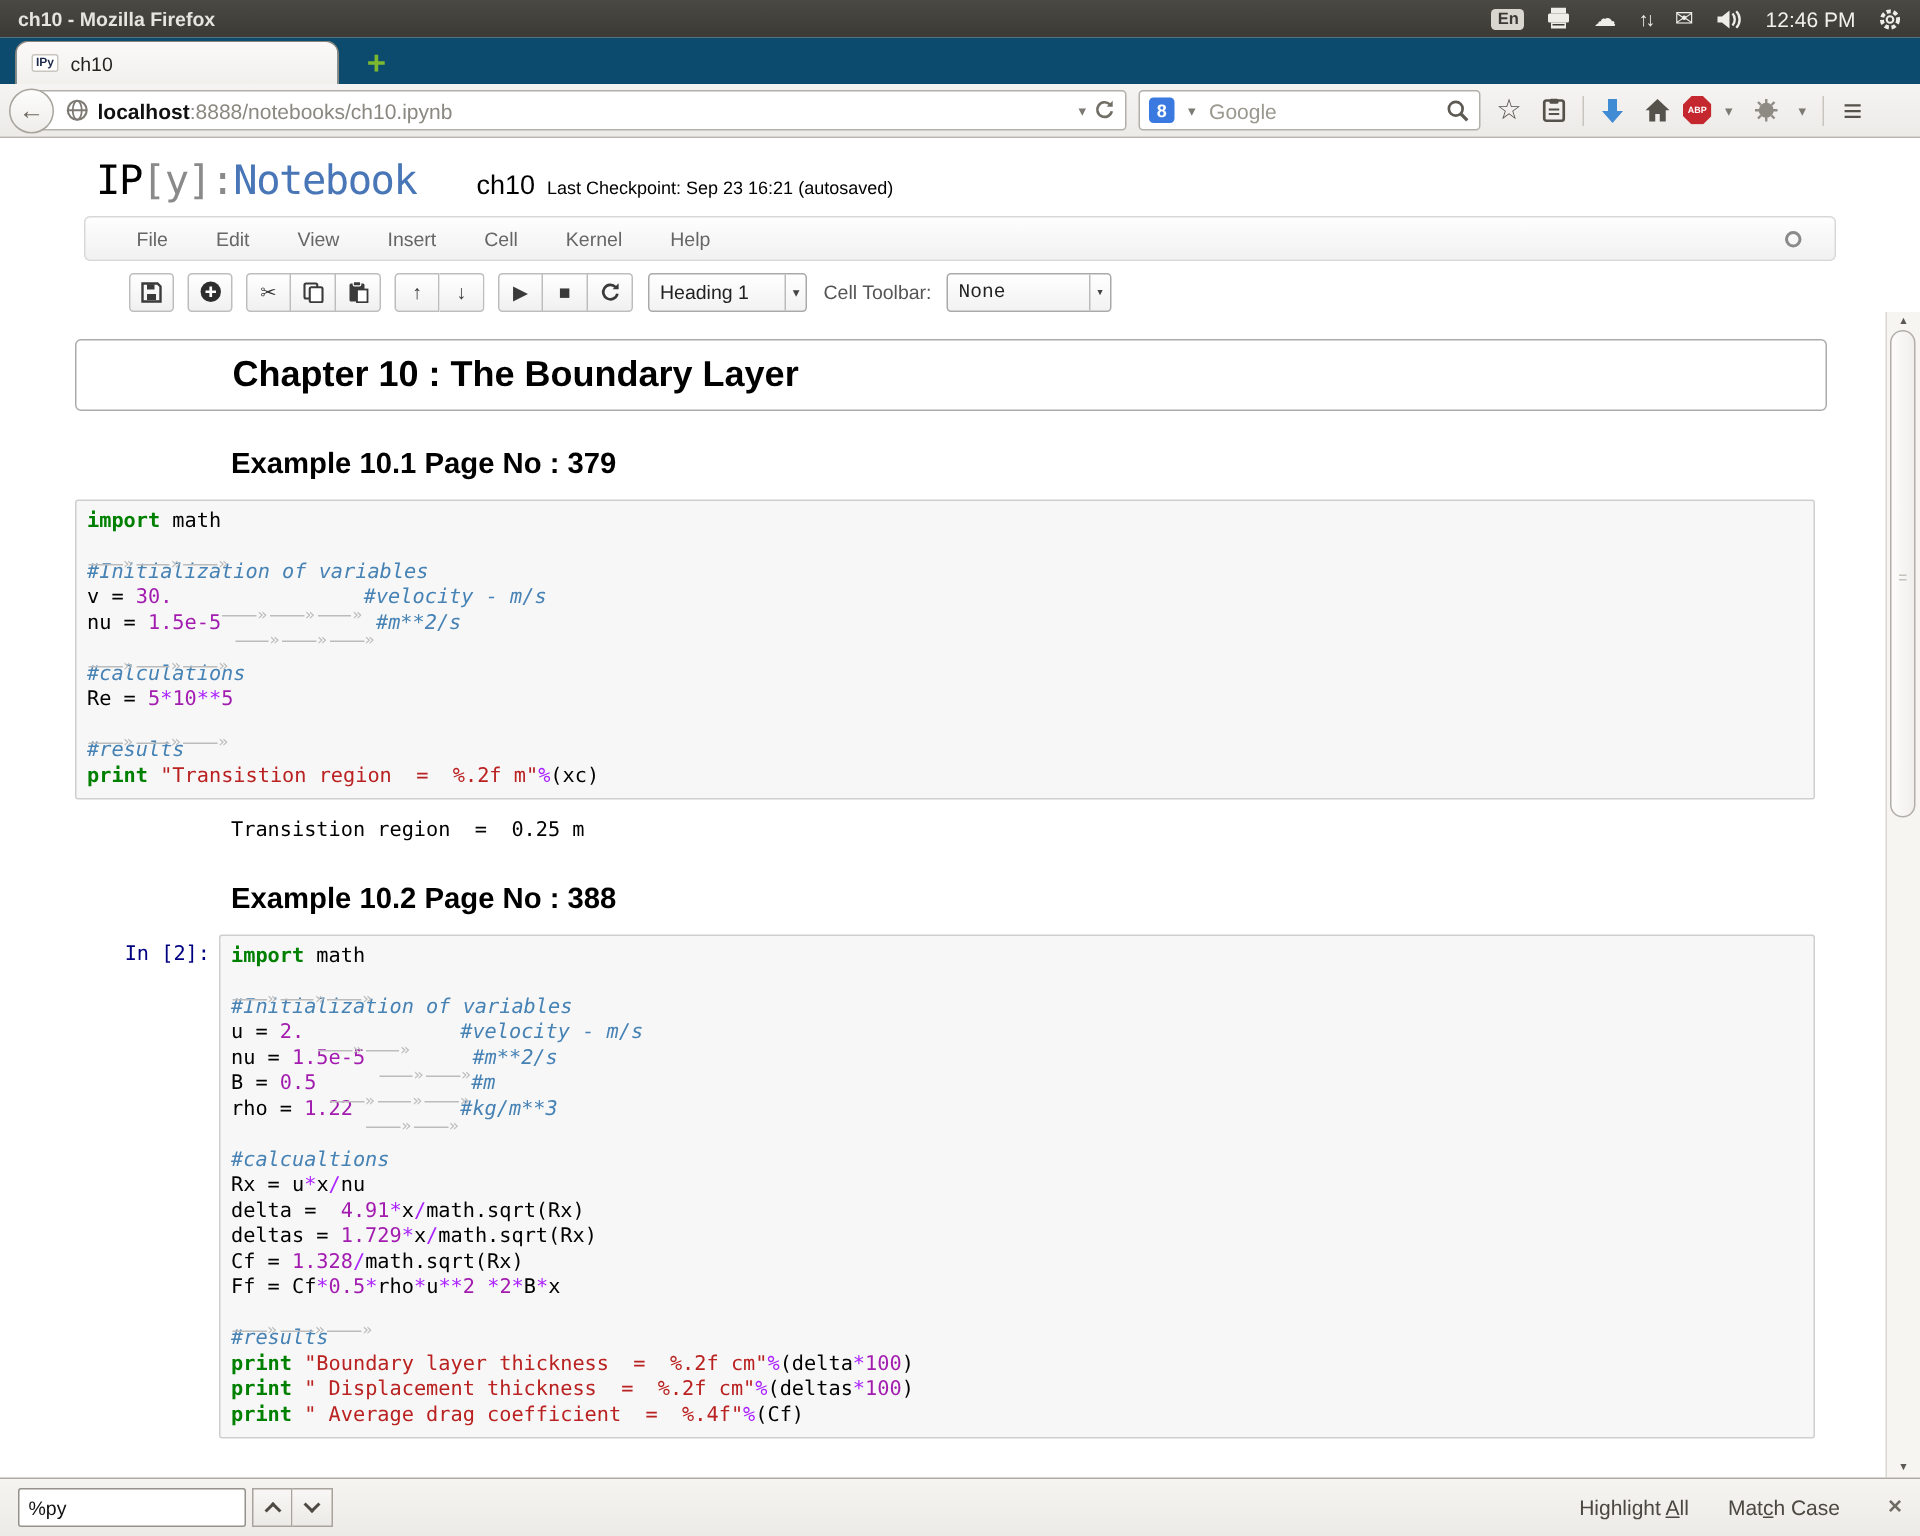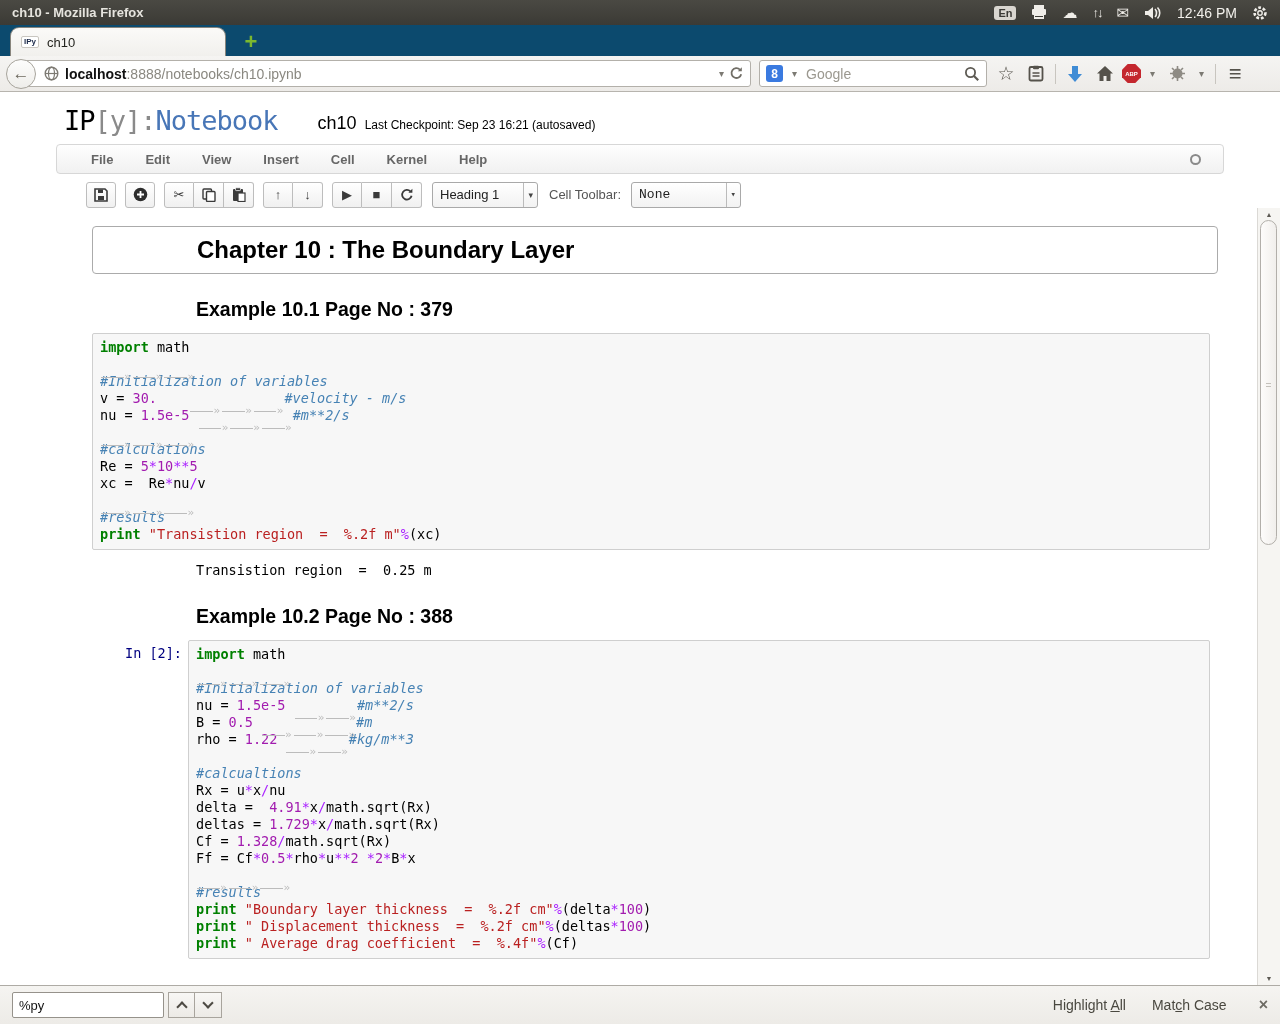--- a/index.html
+++ b/index.html
@@ -70,21 +70,21 @@
   .logo .lg-ip { color:#000; font-weight:normal; }
   .logo .lg-y { color:#8a8a8a; }
   .logo .lg-nb { color:#4876b7; }
   .nb-title-wrap { margin-left:40px; padding-bottom:2px; display:flex; align-items:baseline; gap:8px; }
   .nb-title { font-size:18px; color:#000; }
   .nb-checkpoint { font-size:12px; color:#000; }
   .menubar {
     margin:8px 56px 0 56px; height:30px; border:1px solid #d7d7d7; border-radius:4px;
     background:linear-gradient(#fefefe,#f1f1f1); display:flex; align-items:center; padding:0 22px 0 18px;
   }
-  .menu-item { font-size:13px; color:#666; padding:7px 16px;font-weight:bold; }
+  .menu-item { font-size:13px; color:#666; padding:7px 16px; }
   .kernel-circle { margin-left:auto; width:11px; height:11px; border:2px solid #8a8a8a; border-radius:50%; }
   .toolbar { margin:7px 0 0 86px; display:flex; align-items:center; gap:9px; height:27px; }
   .tbtn, .tgroup .tbtn {
     height:26px; min-width:30px; padding:0 6px; background:linear-gradient(#ffffff,#f0f0f0);
     border:1px solid #bdbdbd; border-radius:3px; display:flex; align-items:center; justify-content:center;
     color:#3a3a3a; font-size:13px;
   }
   .tgroup { display:flex; }
   .tgroup .tbtn { border-radius:0; border-left-width:0; }
   .tgroup .tbtn:first-child { border-radius:3px 0 0 3px; border-left-width:1px; }
@@ -94,21 +94,21 @@
   .select {
     height:26px; background:linear-gradient(#ffffff,#f2f2f2); border:1px solid #a9a9a9; border-radius:3px;
     display:flex; align-items:center; font-size:13px; color:#222; padding:0 4px 0 7px;
   }
   .select .sel-caret { margin-left:auto; color:#444; font-size:9px; border-left:1px solid #bbb; padding-left:4px; height:100%; display:flex; align-items:center; }
   .sel-cell-type { width:106px; margin-left:1px; }
   .sel-cell-toolbar { width:110px;font-family:Liberation Mono, monospace; }
   .ct-label { font-size:13px; color:#555; margin:0 1px 0 2px; }
   .app-divider { border-bottom:1px solid #d6d6d6; margin-top:6px; }
   
-  .nb-area { position:absolute; top:208px; bottom:39px; left:0; right:0; overflow:hidden; background:#fff;padding-left:42px; }
+  .nb-area { position:absolute; top:208px; bottom:39px; left:0; right:0; overflow:hidden; background:#fff; }
   .cells { margin:18px 62px 0 50px; }
   .cell-h1 { border:1px solid #ababab; border-radius:4px; padding:9px 0 9px 104px; }
   .cell-h1 h1 { margin:0; font-size:24px; font-weight:bold; color:#000; }
   .cell-h2 { padding:24px 0 6px 104px; }
   .cell-h2 h2 { margin:0; font-size:19.5px; font-weight:bold; color:#000; }
   .code-cell { display:flex; margin-top:6px; }
   .prompt { width:96px; flex-shrink:0; text-align:right; padding:5px 6px 0 0;
     font-family:"DejaVu Sans Mono", monospace; font-size:13.5px; color:#000080; }
   .code-box { flex:1; margin-right:8px; background:#f7f7f7; border:1px solid #cfcfcf; border-radius:2px;
     padding:5px 4px 6px 7px; font-family:"DejaVu Sans Mono", monospace; font-size:13.5px; line-height:17px; color:#000; }
@@ -346,36 +346,36 @@
       <div class="code-cell">
         <div class="code-box">
           <div class="cline"><span class="tk-k">import</span><span class=""> math</span></div>
           <div class="cline"><span class="tab-arrow"></span><span class="tab-arrow"></span><span class="tab-arrow"></span></div>
           <div class="cline"><span class="tk-c">#Initialization of variables</span></div>
           <div class="cline"><span class="">v = </span><span class="tk-n">30.</span><span class="">    </span><span class="tab-arrow"></span><span class="tab-arrow"></span><span class="tab-arrow"></span><span class="tk-c">#velocity - m/s</span></div>
           <div class="cline"><span class="">nu = </span><span class="tk-n">1.5e-5</span><span class=""> </span><span class="tab-arrow"></span><span class="tab-arrow"></span><span class="tab-arrow"></span><span class="tk-c">#m**2/s</span></div>
           <div class="cline"><span class="tab-arrow"></span><span class="tab-arrow"></span><span class="tab-arrow"></span></div>
           <div class="cline"><span class="tk-c">#calculations</span></div>
           <div class="cline"><span class="">Re = </span><span class="tk-n">5</span><span class="tk-o">*</span><span class="tk-n">10</span><span class="tk-o">**</span><span class="tk-n">5</span></div>
-          <div class="cline"><span class="">xc =  Re</span><span class="tk-o">*</span><span class="">nu</span><span class="tk-o">/</span><span class="">v</span></div>
           <div class="cline"><span class="tab-arrow"></span><span class="tab-arrow"></span><span class="tab-arrow"></span></div>
           <div class="cline"><span class="tk-c">#results</span></div>
           <div class="cline"><span class="tk-k">print</span><span class=""> </span><span class="tk-s">"Transistion region  =  %.2f m"</span><span class="tk-o">%</span><span class="">(xc)</span></div>
         </div>
       </div>
       <div class="cell-output">Transistion region  =  0.25 m</div>
       <div class="cell-h2">
         <h2>Example 10.2 Page No : 388</h2>
       </div>
       <div class="code-cell">
         <div class="prompt">In [2]:</div>
         <div class="code-box">
           <div class="cline"><span class="tk-k">import</span><span class=""> math</span></div>
           <div class="cline"><span class="tab-arrow"></span><span class="tab-arrow"></span><span class="tab-arrow"></span></div>
           <div class="cline"><span class="tk-c">#Initialization of variables</span></div>
+          <div class="cline"><span class="">u = </span><span class="tk-n">2.</span><span class=""> </span><span class="tab-arrow"></span><span class="tab-arrow"></span><span class="">    </span><span class="tk-c">#velocity - m/s</span></div>
           <div class="cline"><span class="">nu = </span><span class="tk-n">1.5e-5</span><span class=""> </span><span class="tab-arrow"></span><span class="tab-arrow"></span><span class="tk-c">#m**2/s</span></div>
           <div class="cline"><span class="">B = </span><span class="tk-n">0.5</span><span class=""> </span><span class="tab-arrow"></span><span class="tab-arrow"></span><span class="tab-arrow"></span><span class="tk-c">#m</span></div>
           <div class="cline"><span class="">rho = </span><span class="tk-n">1.22</span><span class=""> </span><span class="tab-arrow"></span><span class="tab-arrow"></span><span class="tk-c">#kg/m**3</span></div>
           <div class="cline">&nbsp;</div>
           <div class="cline"><span class="tk-c">#calcualtions</span></div>
           <div class="cline"><span class="">Rx = u</span><span class="tk-o">*</span><span class="">x</span><span class="tk-o">/</span><span class="">nu</span></div>
           <div class="cline"><span class="">delta =  </span><span class="tk-n">4.91</span><span class="tk-o">*</span><span class="">x</span><span class="tk-o">/</span><span class="">math.sqrt(Rx)</span></div>
           <div class="cline"><span class="">deltas = </span><span class="tk-n">1.729</span><span class="tk-o">*</span><span class="">x</span><span class="tk-o">/</span><span class="">math.sqrt(Rx)</span></div>
           <div class="cline"><span class="">Cf = </span><span class="tk-n">1.328</span><span class="tk-o">/</span><span class="">math.sqrt(Rx)</span></div>
           <div class="cline"><span class="">Ff = Cf</span><span class="tk-o">*</span><span class="tk-n">0.5</span><span class="tk-o">*</span><span class="">rho</span><span class="tk-o">*</span><span class="">u</span><span class="tk-o">**</span><span class="tk-n">2</span><span class=""> </span><span class="tk-o">*</span><span class="tk-n">2</span><span class="tk-o">*</span><span class="">B</span><span class="tk-o">*</span><span class="">x</span></div>

